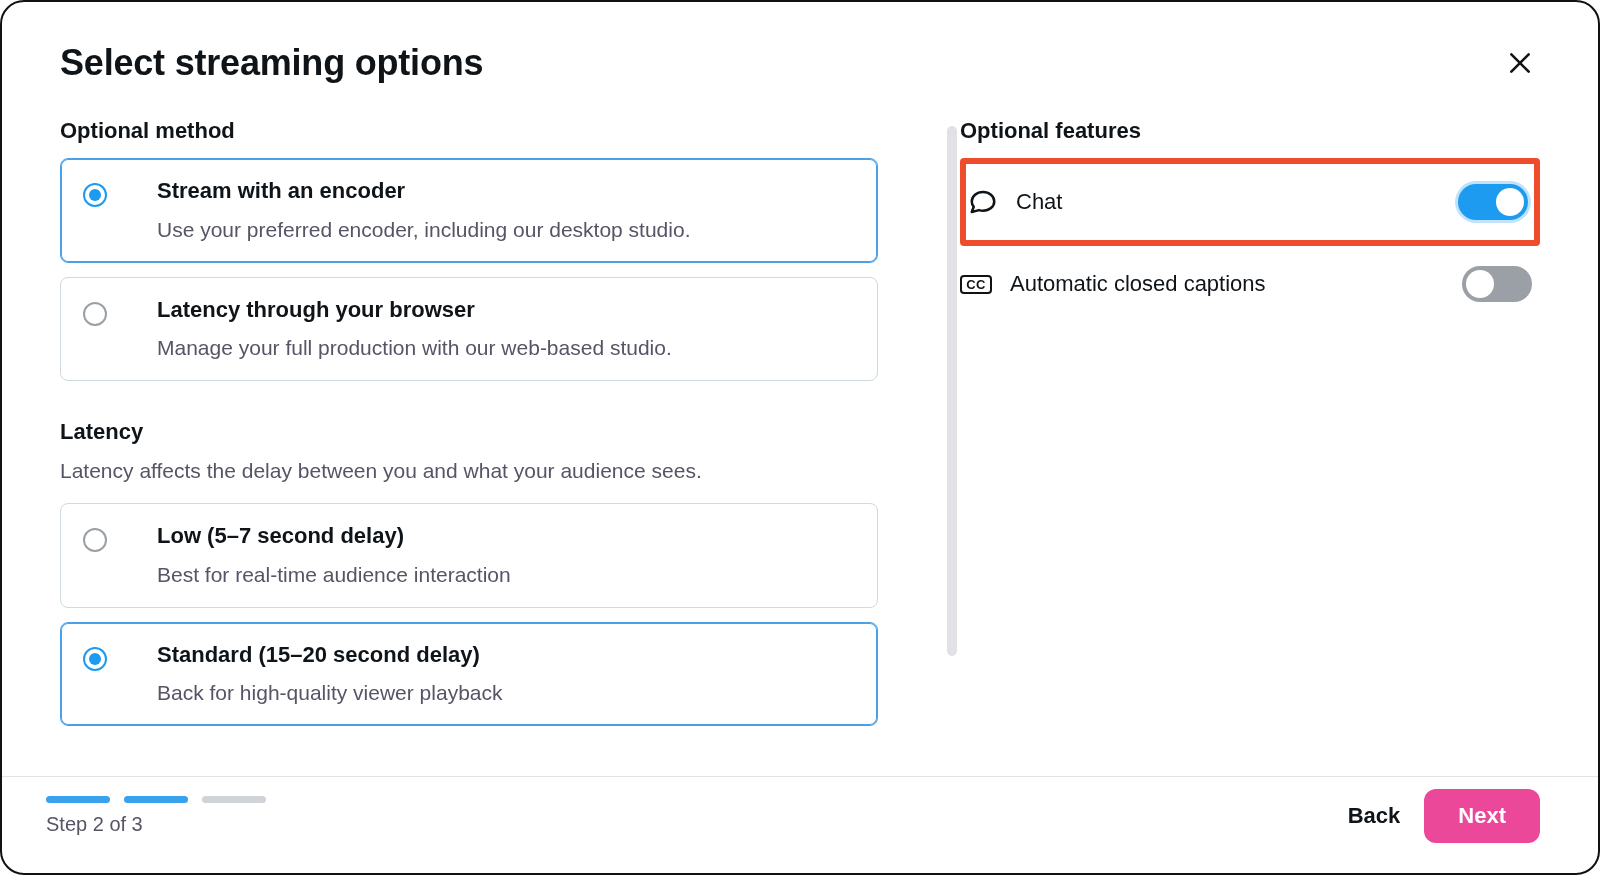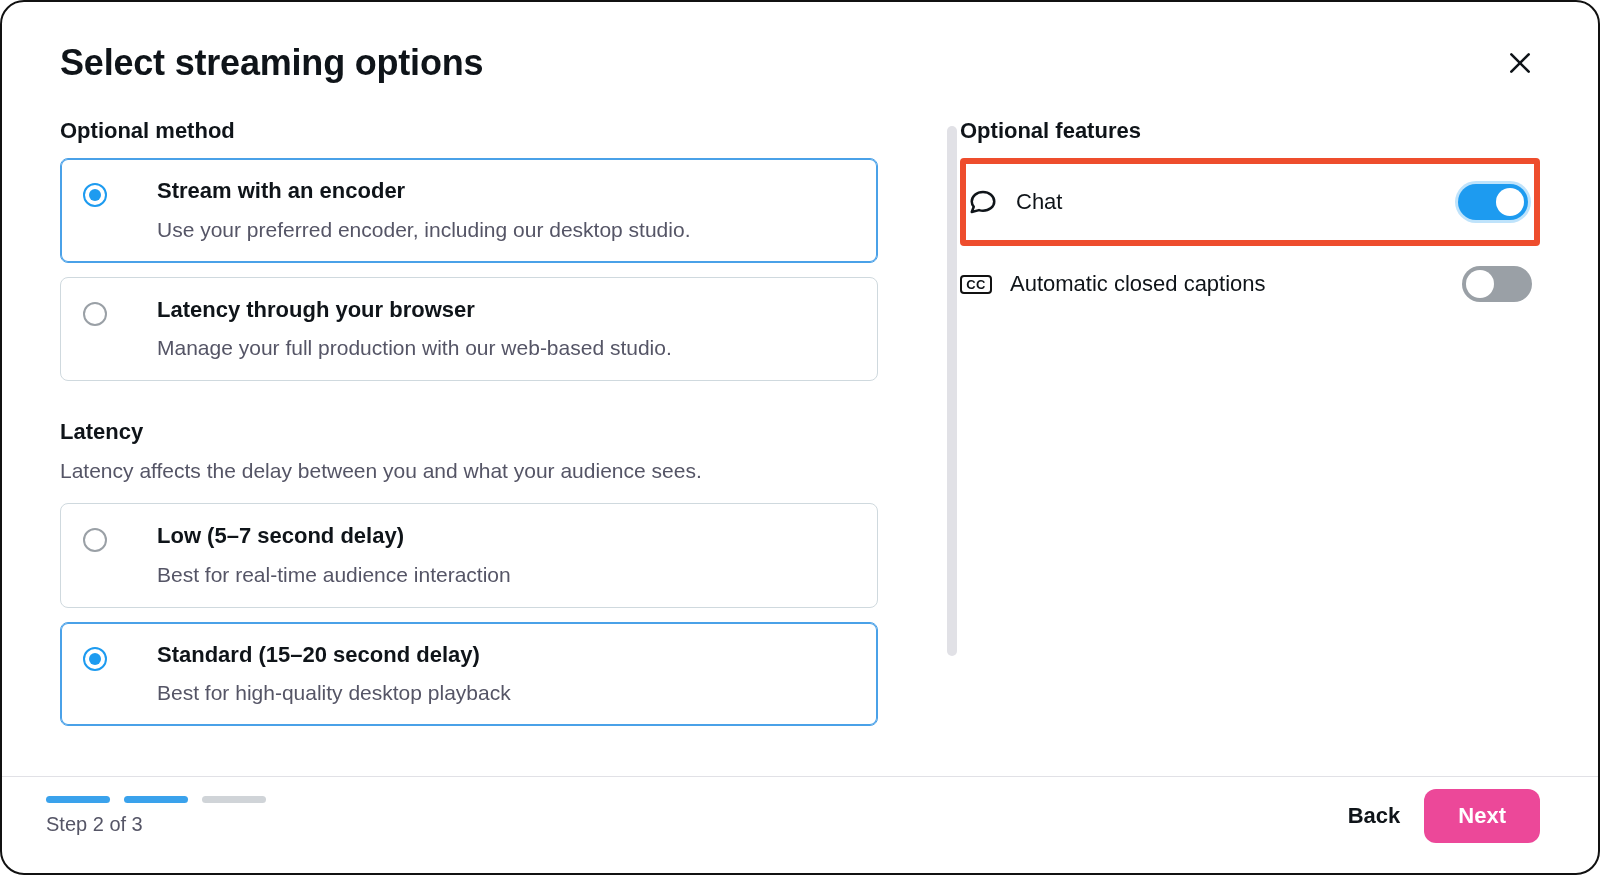--- a/index.html
+++ b/index.html
@@ -164,21 +164,21 @@
           <span class="radio-outer"></span>
           <div class="opt-title">Low (5–7 second delay)</div>
           <div class="opt-desc">Best for real-time audience interaction</div>
         </div>
 
         <div class="option selected">
           <span class="radio-outer">
               <span class="radio-inner"></span>
             </span>
           <div class="opt-title">Standard (15–20 second delay)</div>
-          <div class="opt-desc">Best for high-quality desktop playback</div>
+          <div class="opt-desc">Back for high-quality viewer playback</div>
         </div>
       </div>
 
       <div class="col-right">
         <div class="section-head">Optional features</div>
 
         <div class="feature-row highlight">
           <div class="feature-left">
             <span class="feature-icon">
               <svg viewBox="0 0 24 24" width="30" height="30" fill="none" stroke="#0f1419" stroke-width="2" stroke-linecap="round" stroke-linejoin="round">

